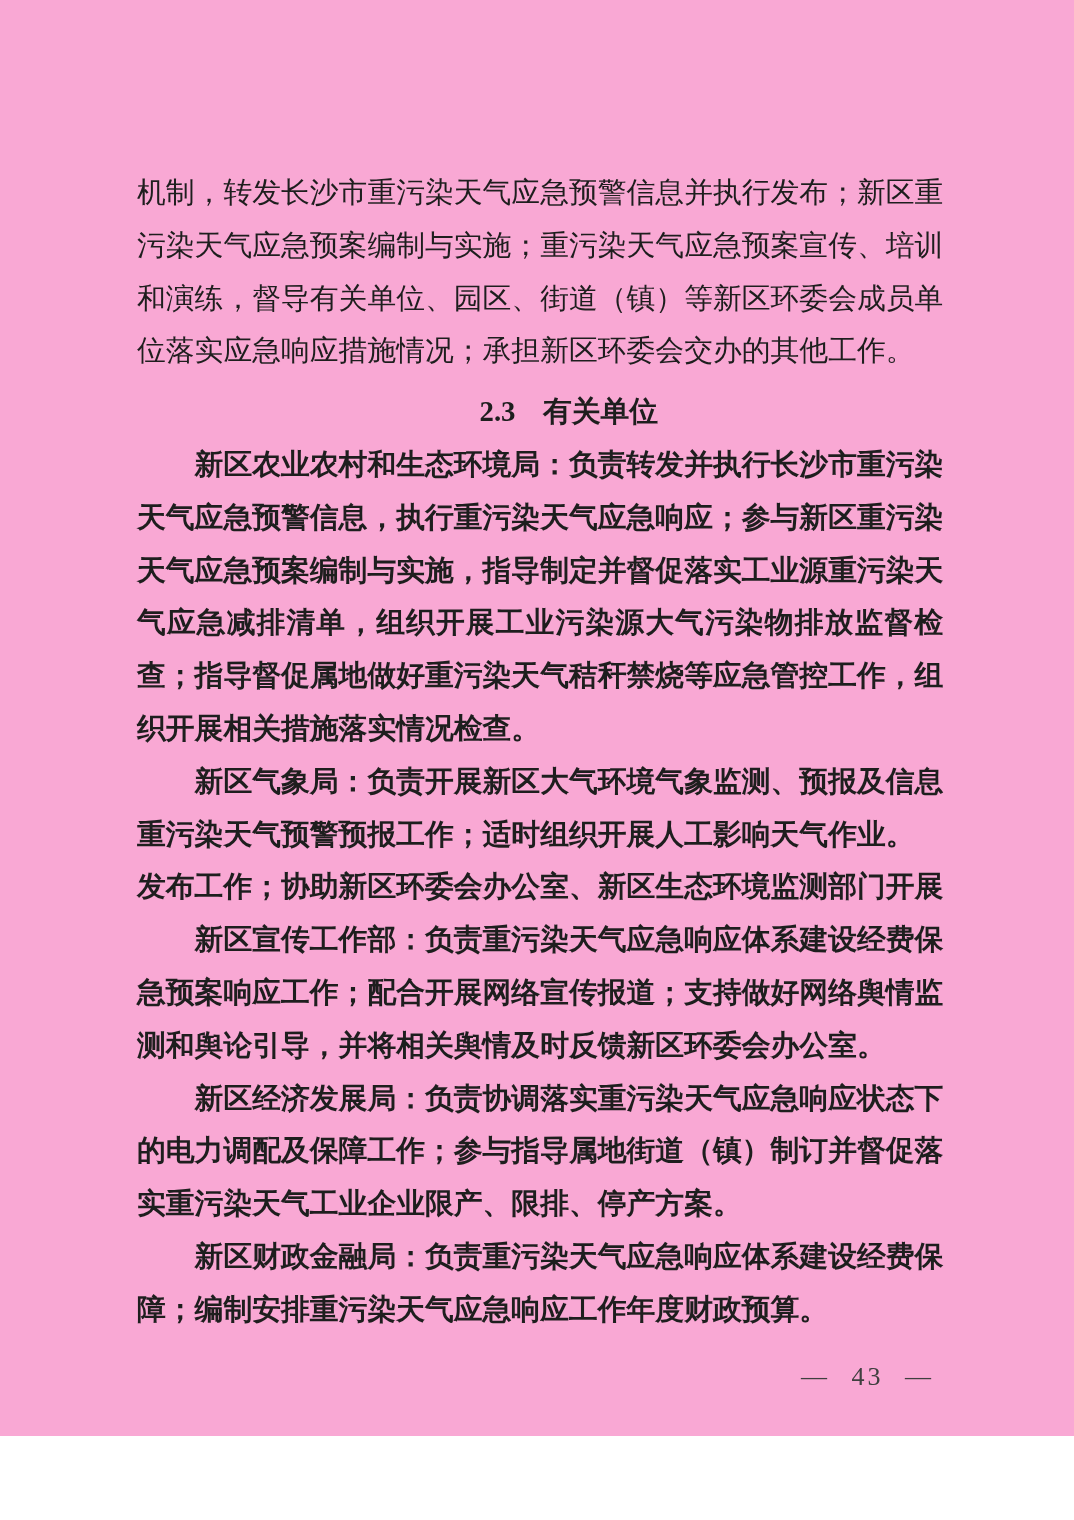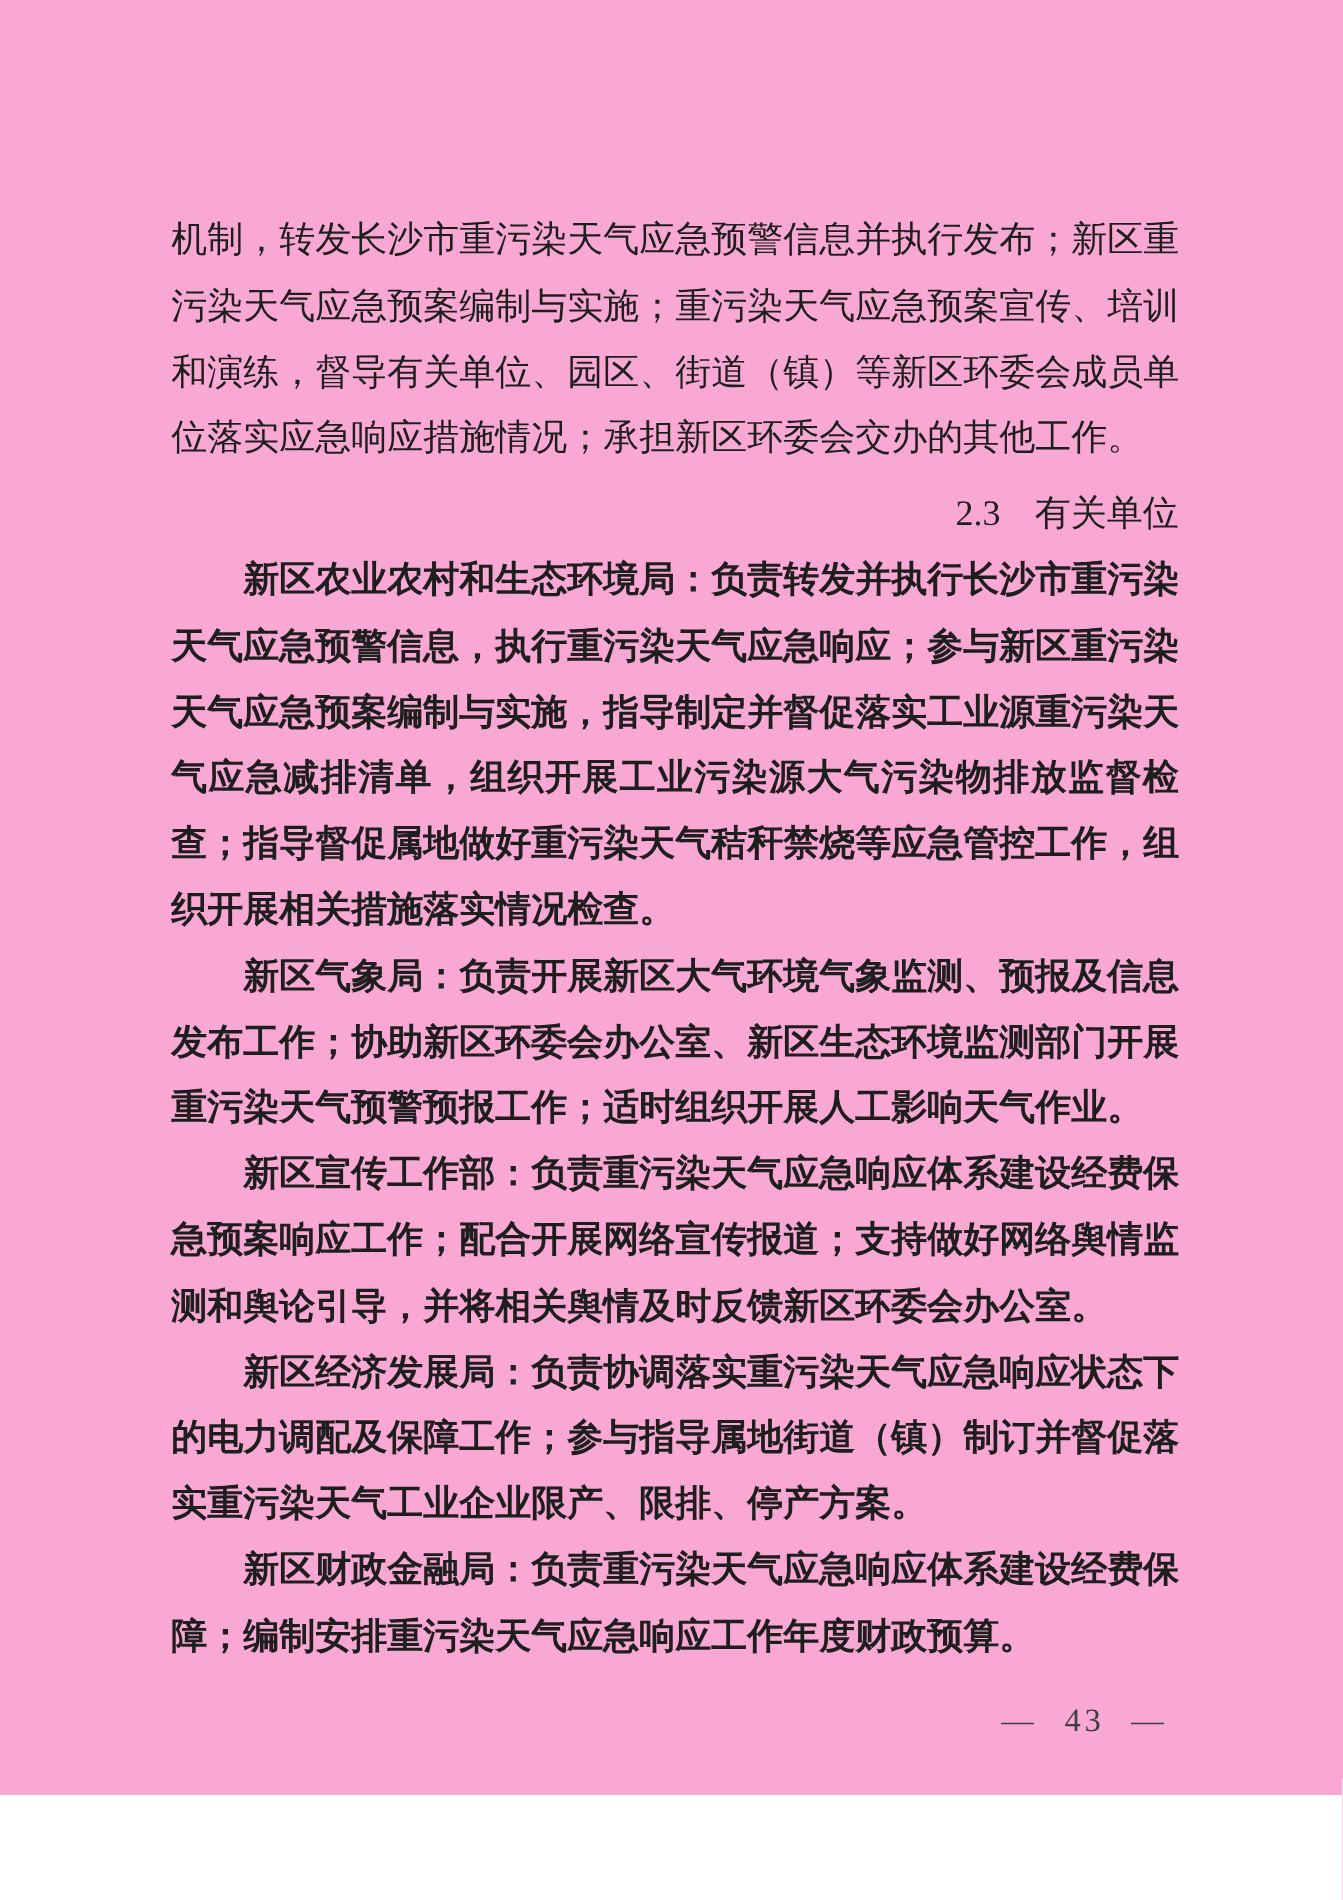--- a/index.html
+++ b/index.html
@@ -33,23 +33,23 @@
     text-align-last: justify;
     text-justify: inter-character;
     white-space: nowrap;
   }
   .line.end {
     text-align: right;
     text-align-last: left;
   }
   .line.ind { text-indent: 2em; }
   .heading {
-    font-weight: 400;
+    font-weight: 700;
     text-indent: 2em;
-    text-align: right;
+    text-align: center;
   }
   .heading .title-gap { margin-left: 0.95em; }
   .page-footer {
     position: absolute;
     top: 1362px;
     right: 140px;
     font-size: 26px;
     line-height: 30px;
     color: #3f3f3f;
     letter-spacing: 3px;
@@ -80,22 +80,22 @@
       <div class="line ind">新区农业农村和生态环境局：负责转发并执行长沙市重污染</div>
       <div class="line">天气应急预警信息，执行重污染天气应急响应；参与新区重污染</div>
       <div class="line">天气应急预案编制与实施，指导制定并督促落实工业源重污染天</div>
       <div class="line">气应急减排清单，组织开展工业污染源大气污染物排放监督检</div>
       <div class="line">查；指导督促属地做好重污染天气秸秆禁烧等应急管控工作，组</div>
       <div class="line end">织开展相关措施落实情况检查。</div>
     </div>
 
     <div class="para">
       <div class="line ind">新区气象局：负责开展新区大气环境气象监测、预报及信息</div>
+      <div class="line end">重污染天气预警预报工作；适时组织开展人工影响天气作业。</div>
       <div class="line">发布工作；协助新区环委会办公室、新区生态环境监测部门开展</div>
-      <div class="line end">重污染天气预警预报工作；适时组织开展人工影响天气作业。</div>
     </div>
 
     <div class="para">
       <div class="line ind">新区宣传工作部：负责重污染天气应急响应体系建设经费保</div>
       <div class="line">急预案响应工作；配合开展网络宣传报道；支持做好网络舆情监</div>
       <div class="line end">测和舆论引导，并将相关舆情及时反馈新区环委会办公室。</div>
     </div>
 
     <div class="para">
       <div class="line ind">新区经济发展局：负责协调落实重污染天气应急响应状态下</div>

